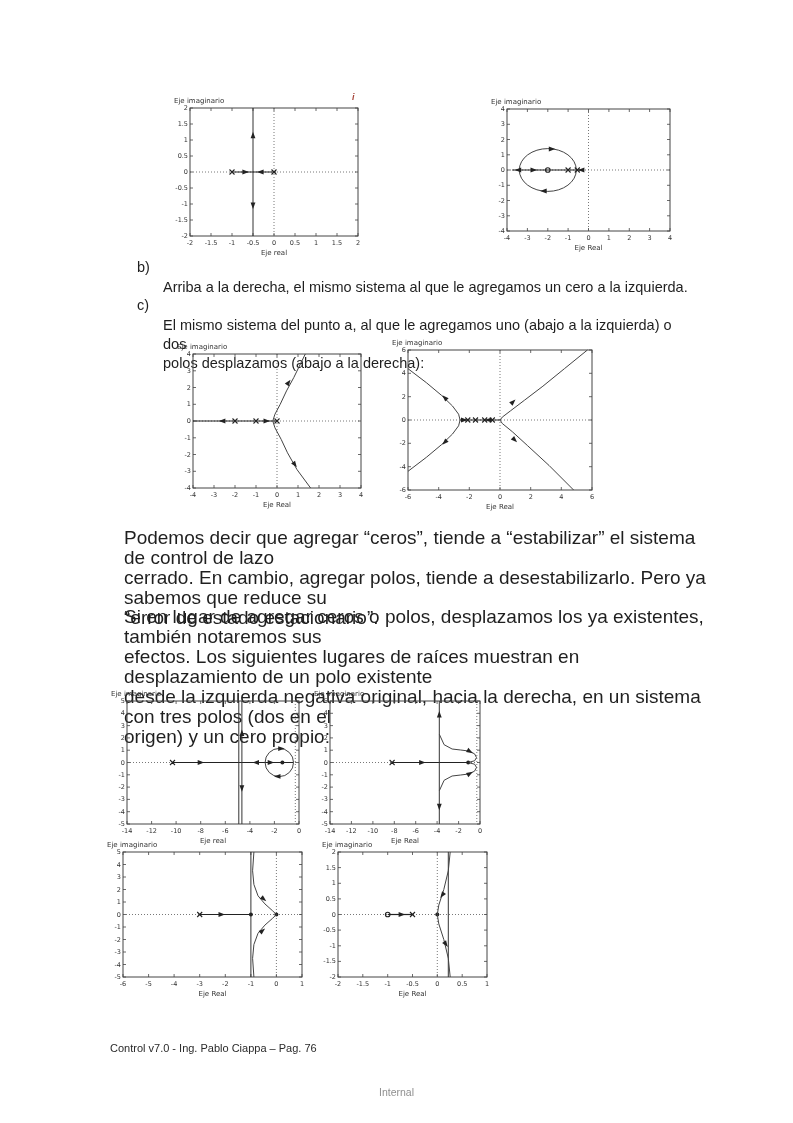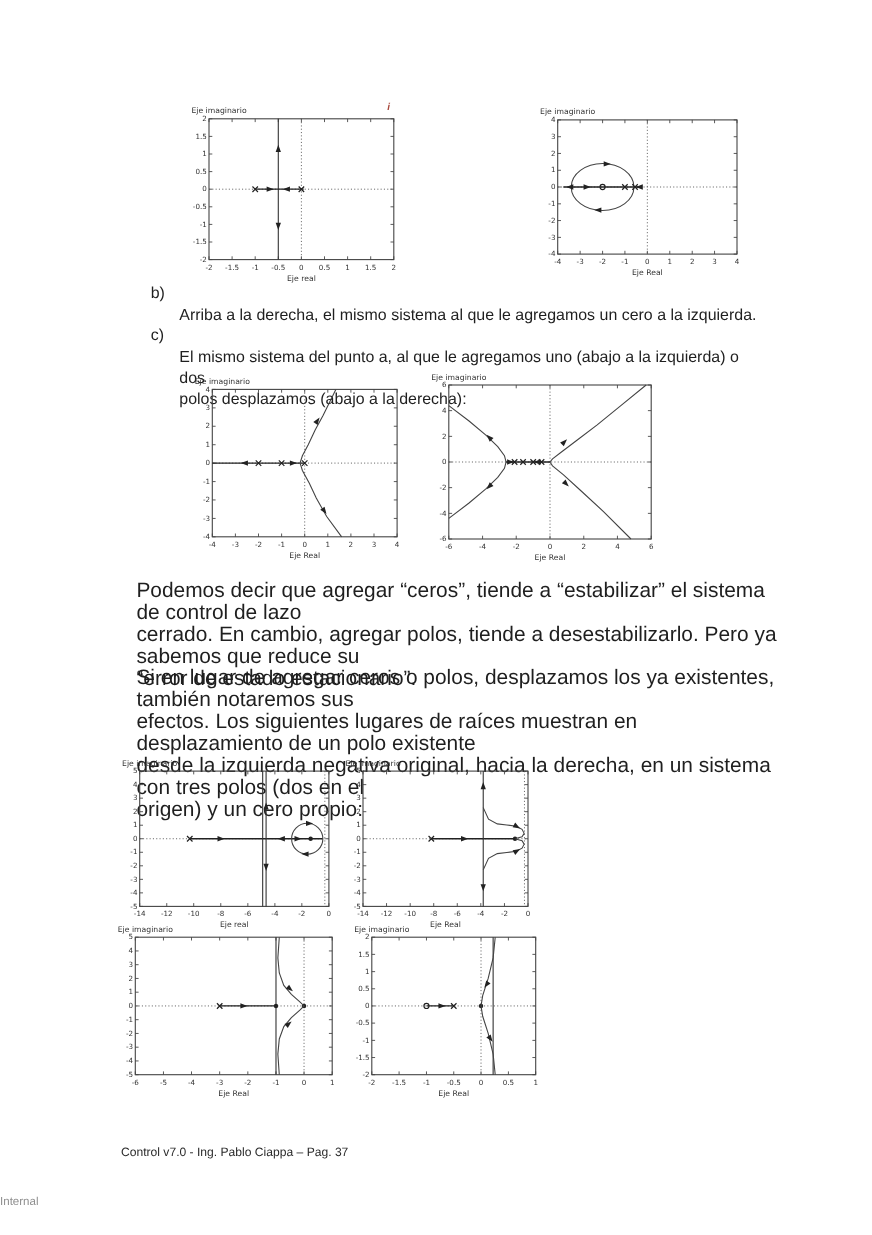--- a/index.html
+++ b/index.html
@@ -7,21 +7,21 @@
         font-family:"Liberation Sans",sans-serif;color:#1f1f1f;overflow:hidden;}
   figure.plot{position:absolute;margin:0;padding:0;}
   .li{position:absolute;left:137px;display:flex;font-size:14.5px;line-height:19px;}
   .li .marker{width:26px;flex:none;}
   .li .litext{white-space:pre-line;max-width:530px;margin-top:20px;}
   .para{position:absolute;left:124px;margin:0;font-size:19px;line-height:20px;
         white-space:pre-line;width:590px;}
   .annot{position:absolute;left:352px;top:92px;font-size:9px;font-weight:bold;
          font-style:italic;color:#a8473b;}
   .footer{position:absolute;left:110px;top:1042px;font-size:11px;color:#2a2a2a;}
-  .watermark{position:absolute;left:0;top:1086px;width:100%;text-align:left;
+  .watermark{position:absolute;left:0;top:1086px;width:100%;text-align:center;
              font-size:10.5px;color:#8f8f8f;}
   svg text{font-family:"DejaVu Sans",sans-serif;}
 </style>
 </head>
 <body>
 
 <div class="page">
 
   <figure class="plot" style="left:174px;top:95px"><svg width="193" height="167">
         <rect x="16" y="13" width="168" height="128" fill="none" stroke="#444" stroke-width="1"></rect>
@@ -602,16 +602,16 @@
         <circle cx="65.7" cy="75.5" r="2.3" fill="none" stroke="#222" stroke-width="1.1"></circle>
         <path d="M88,73 L93,78 M88,78 L93,73" stroke="#222" stroke-width="1.1"></path>
         <circle cx="115.3" cy="75.5" r="2" fill="#222"></circle>
         <path d="M128.2,13 L126.3,31.8 L121.8,50.5 L116.8,66.1 L115.3,75.5 L116.8,84.9 L121.8,100.5 L126.3,119.3 L128.2,138" fill="none" stroke="#444" stroke-width="1"></path>
         <path d="M3.5,0 L-3,2.4 L-3,-2.4 Z" fill="#222" transform="translate(79.6,75.5) rotate(0)"></path>
         <path d="M3.5,0 L-3,2.4 L-3,-2.4 Z" fill="#222" transform="translate(120.3,56.1) rotate(125)"></path>
         <path d="M3.5,0 L-3,2.4 L-3,-2.4 Z" fill="#222" transform="translate(123.8,105.2) rotate(55)"></path>
       </svg></figure>
 
 
-  <div class="footer">Control v7.0 - Ing. Pablo Ciappa – Pag. 37</div>
+  <div class="footer">Control v7.0 - Ing. Pablo Ciappa – Pag. 76</div>
 
   <div class="watermark">Internal</div>
 </div>
 
 </body></html>

